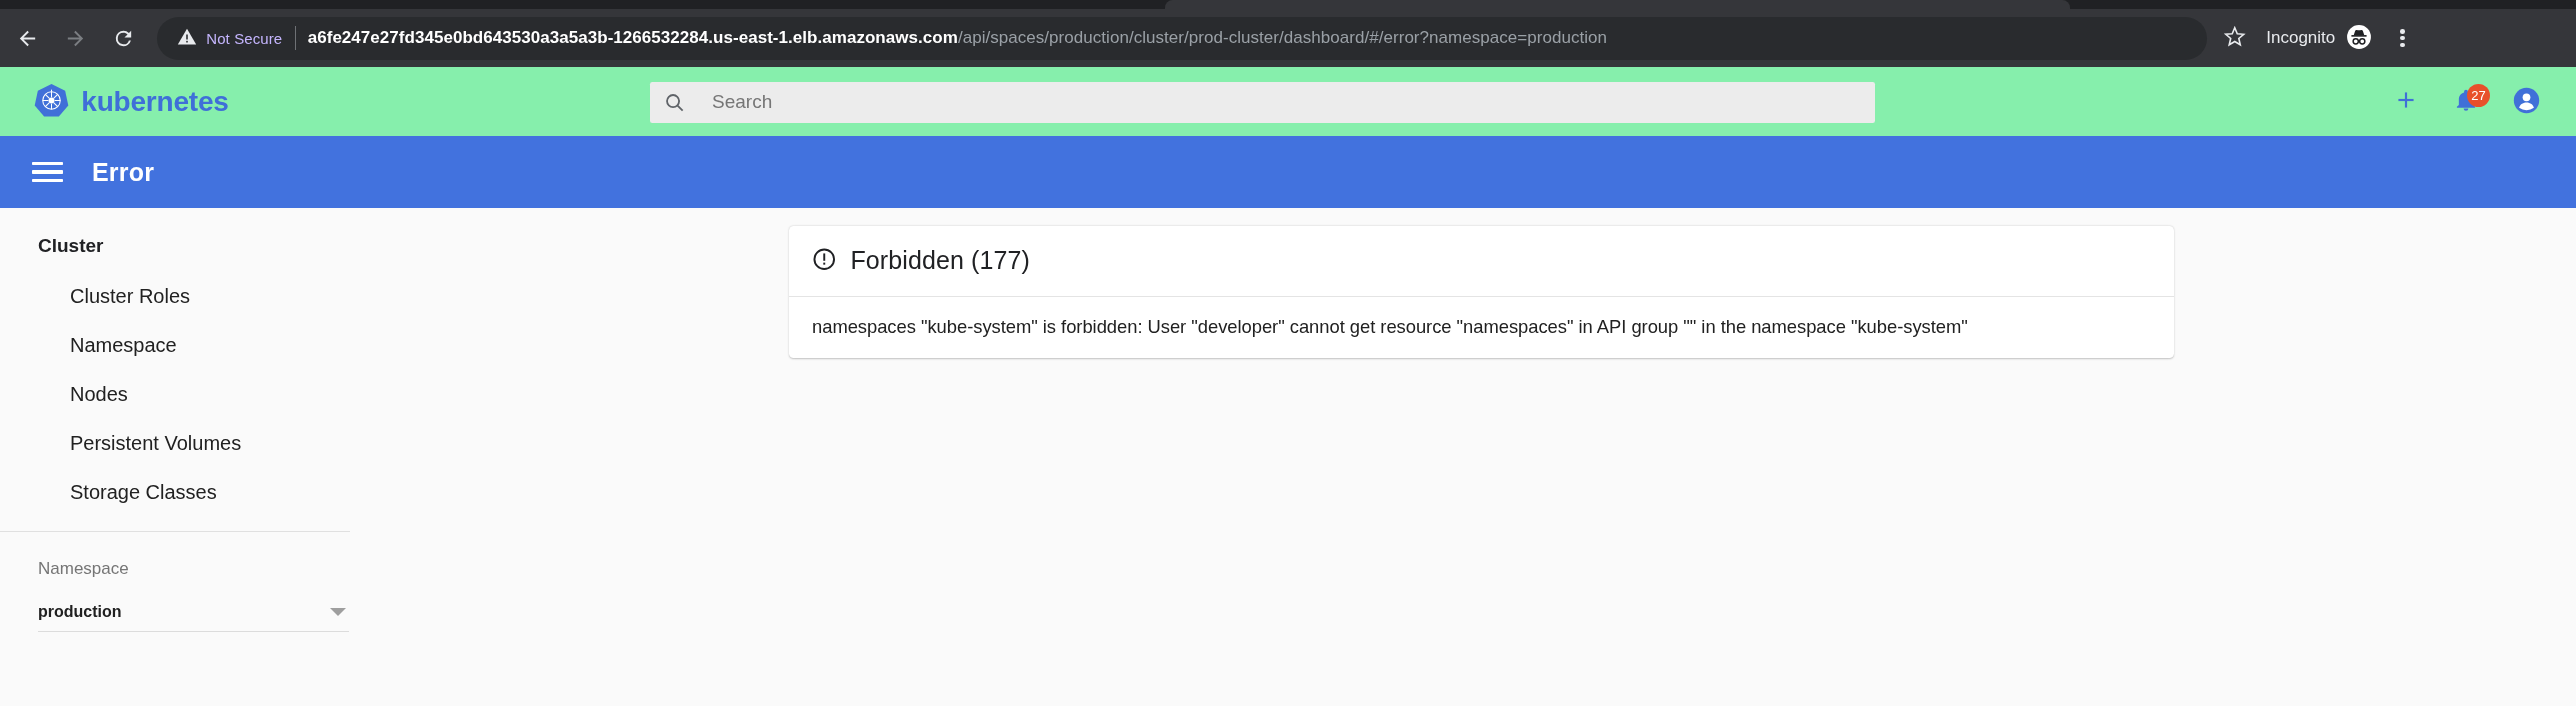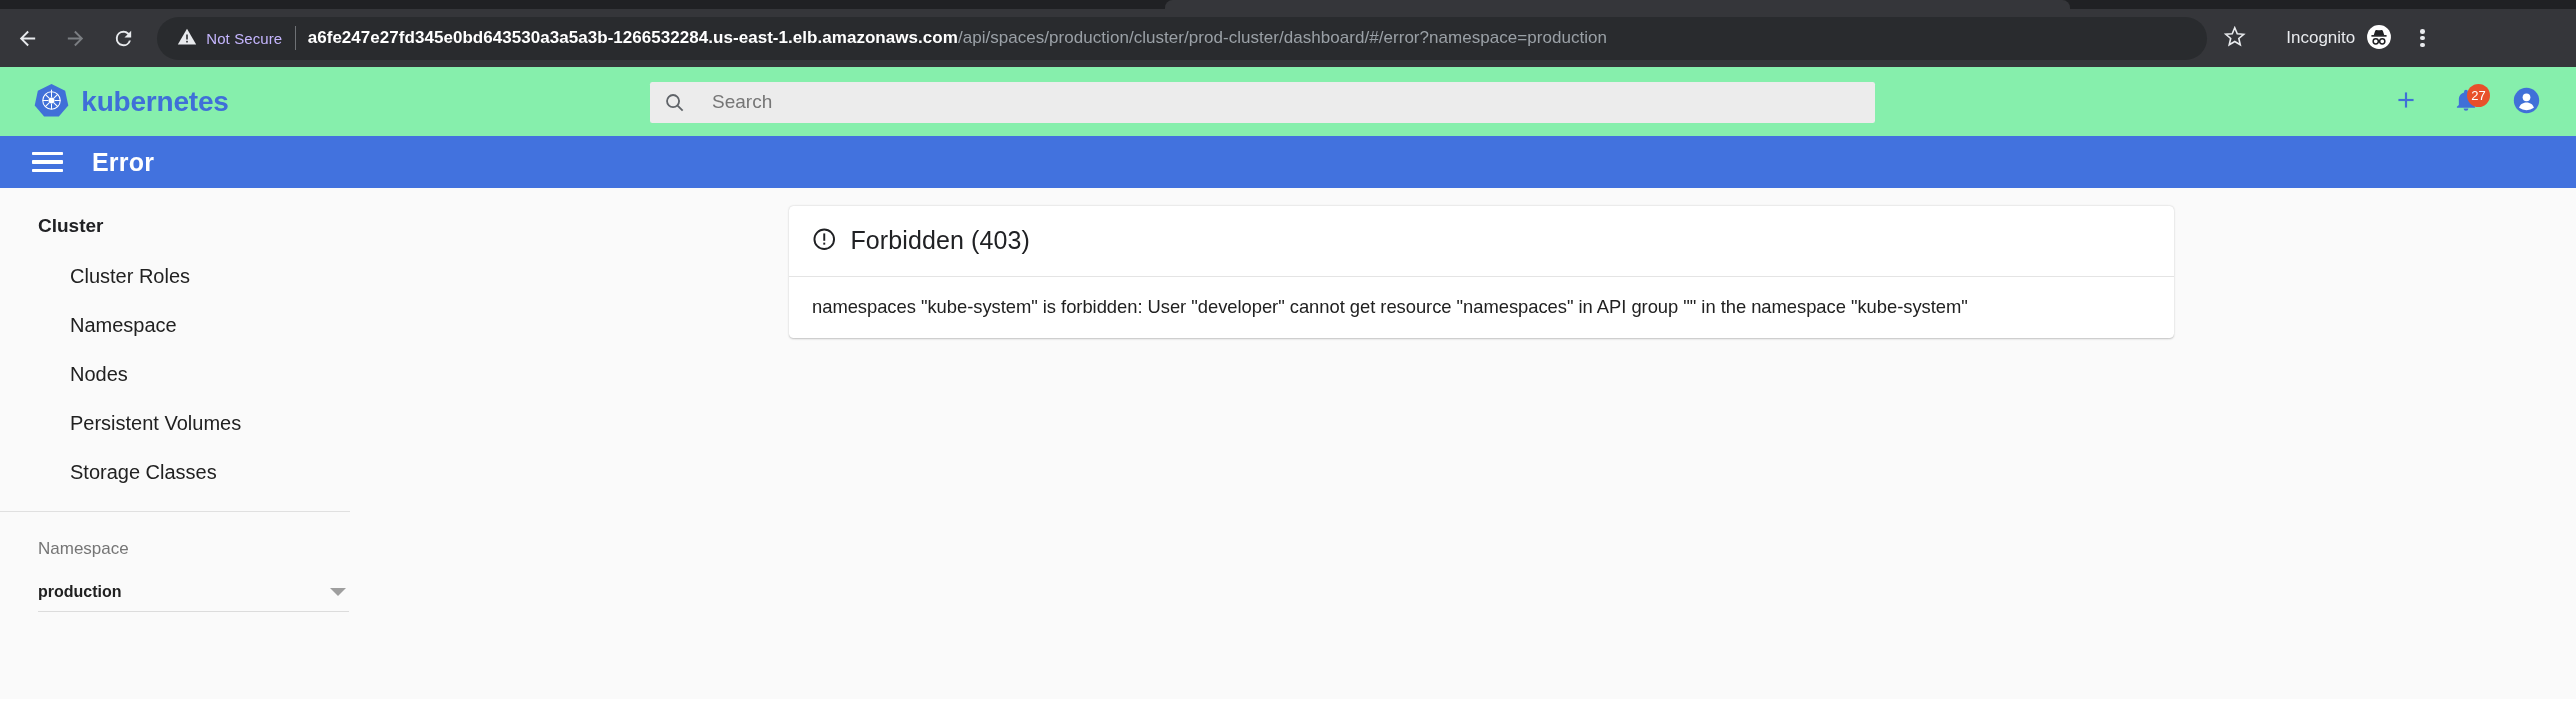--- a/index.html
+++ b/index.html
@@ -102,21 +102,21 @@
   #url-text .u-path { color: #9aa0a6; }
   #star-btn {
     width: 37px; height: 37px;
     display: flex; align-items: center; justify-content: center;
     flex: 0 0 auto;
     margin-left: 9.2px;
   }
   #incognito-chip {
     display: flex;
     align-items: center;
-    margin-left: 33px;
+    margin-left: 13px;
     flex: 0 0 auto;
   }
   #incognito-label {
     color: #e8eaed;
     font-size: 17px;
     margin-right: 10.7px;
     white-space: nowrap;
   }
   #menu-btn {
     width: 40px; height: 40px;
@@ -212,21 +212,21 @@
     font-size: 13px;
     font-weight: normal;
     display: flex;
     align-items: center;
     justify-content: center;
     line-height: 1;
   }
 
   
   #page-bar {
-    height: 52px;
+    height: 72px;
     width: 2576px;
     background: #4272de;
     display: flex;
     align-items: center;
   }
   #hamburger {
     width: 31px;
     margin-left: 32px;
     flex: 0 0 auto;
   }
@@ -545,21 +545,21 @@
   <div id="main">
     <div id="error-card">
       <div id="error-card-header">
         <span>
           <svg width="24.5" height="24.5" viewBox="0 0 24 24">
             <circle cx="12" cy="12" r="9.6" fill="none" stroke="#202124" stroke-width="1.9"></circle>
             <rect x="11.05" y="6.3" width="1.9" height="7.2" fill="#202124"></rect>
             <rect x="11.05" y="15.3" width="1.9" height="2" fill="#202124"></rect>
           </svg>
         </span>
-        <span id="error-card-title">Forbidden (403)</span>
+        <span id="error-card-title">Forbidden (177)</span>
       </div>
       <div id="error-card-body">
         <span id="error-message">namespaces "kube-system" is forbidden: User "developer" cannot get resource "namespaces" in API group "" in the namespace "kube-system"</span>
       </div>
     </div>
   </div>
 </div>
 
 
 </body></html>

